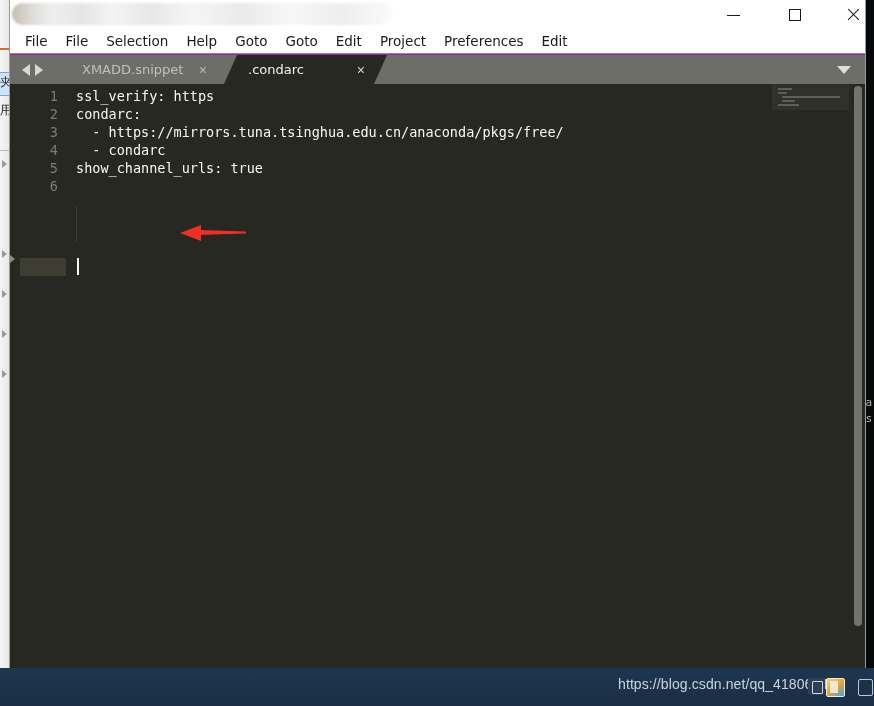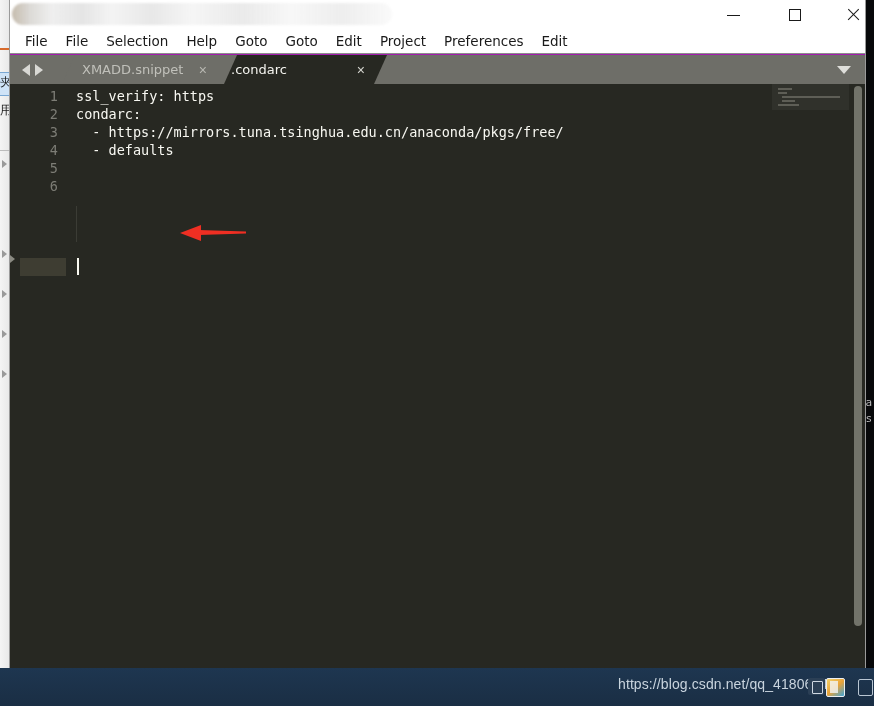--- a/index.html
+++ b/index.html
@@ -296,21 +296,21 @@
     color: #b8b8b2;
   }
   #tab-1 {
     left: 214px;
     width: 163px;
     background: #272822;
     clip-path: polygon(13px 0, 163px 0, 150px 29px, 0 29px);
   }
   #tab-1 .tab-label {
     position: absolute;
-    left: 7px;
+    left: 24px;
     color: #f3f3ee;
   }
   #tab-1 .tab-close {
     right: 22px;
     color: #d6d6d0;
   }
   #tab-overflow {
     position: absolute;
     right: 14px; top: 11px;
     width: 0; height: 0;
@@ -517,21 +517,22 @@
       <div class="gutter-num" style="top:75px">5</div>
       <div class="gutter-num" style="top:93px">6</div>
     </div>
 
     <div id="fold-marker"></div>
     <div id="indent-guide"></div>
 
     <div class="code-line" style="top:3px">ssl_verify: https</div>
     <div class="code-line" style="top:21px">condarc:</div>
     <div class="code-line" style="top:39px">  - https://mirrors.tuna.tsinghua.edu.cn/anaconda/pkgs/free/</div>
-    <div class="code-line" style="top:57px">  - defaults</div>
+    <div class="code-line" style="top:57px">  - condarc</div>
+    <div class="code-line" style="top:75px">show_channel_urls: true</div>
     <div class="code-line" style="top:93px"></div>
 
     <div id="cursor"></div>
 
     <div id="minimap">
       <div id="minimap-viewport"></div>
       <div class="mini-line" style="left:6px;  top:4px;  width:14px;"></div>
       <div class="mini-line" style="left:6px;  top:8px;  width:9px;"></div>
       <div class="mini-line" style="left:10px; top:12px; width:58px;"></div>
       <div class="mini-line" style="left:10px; top:16px; width:13px;"></div>

